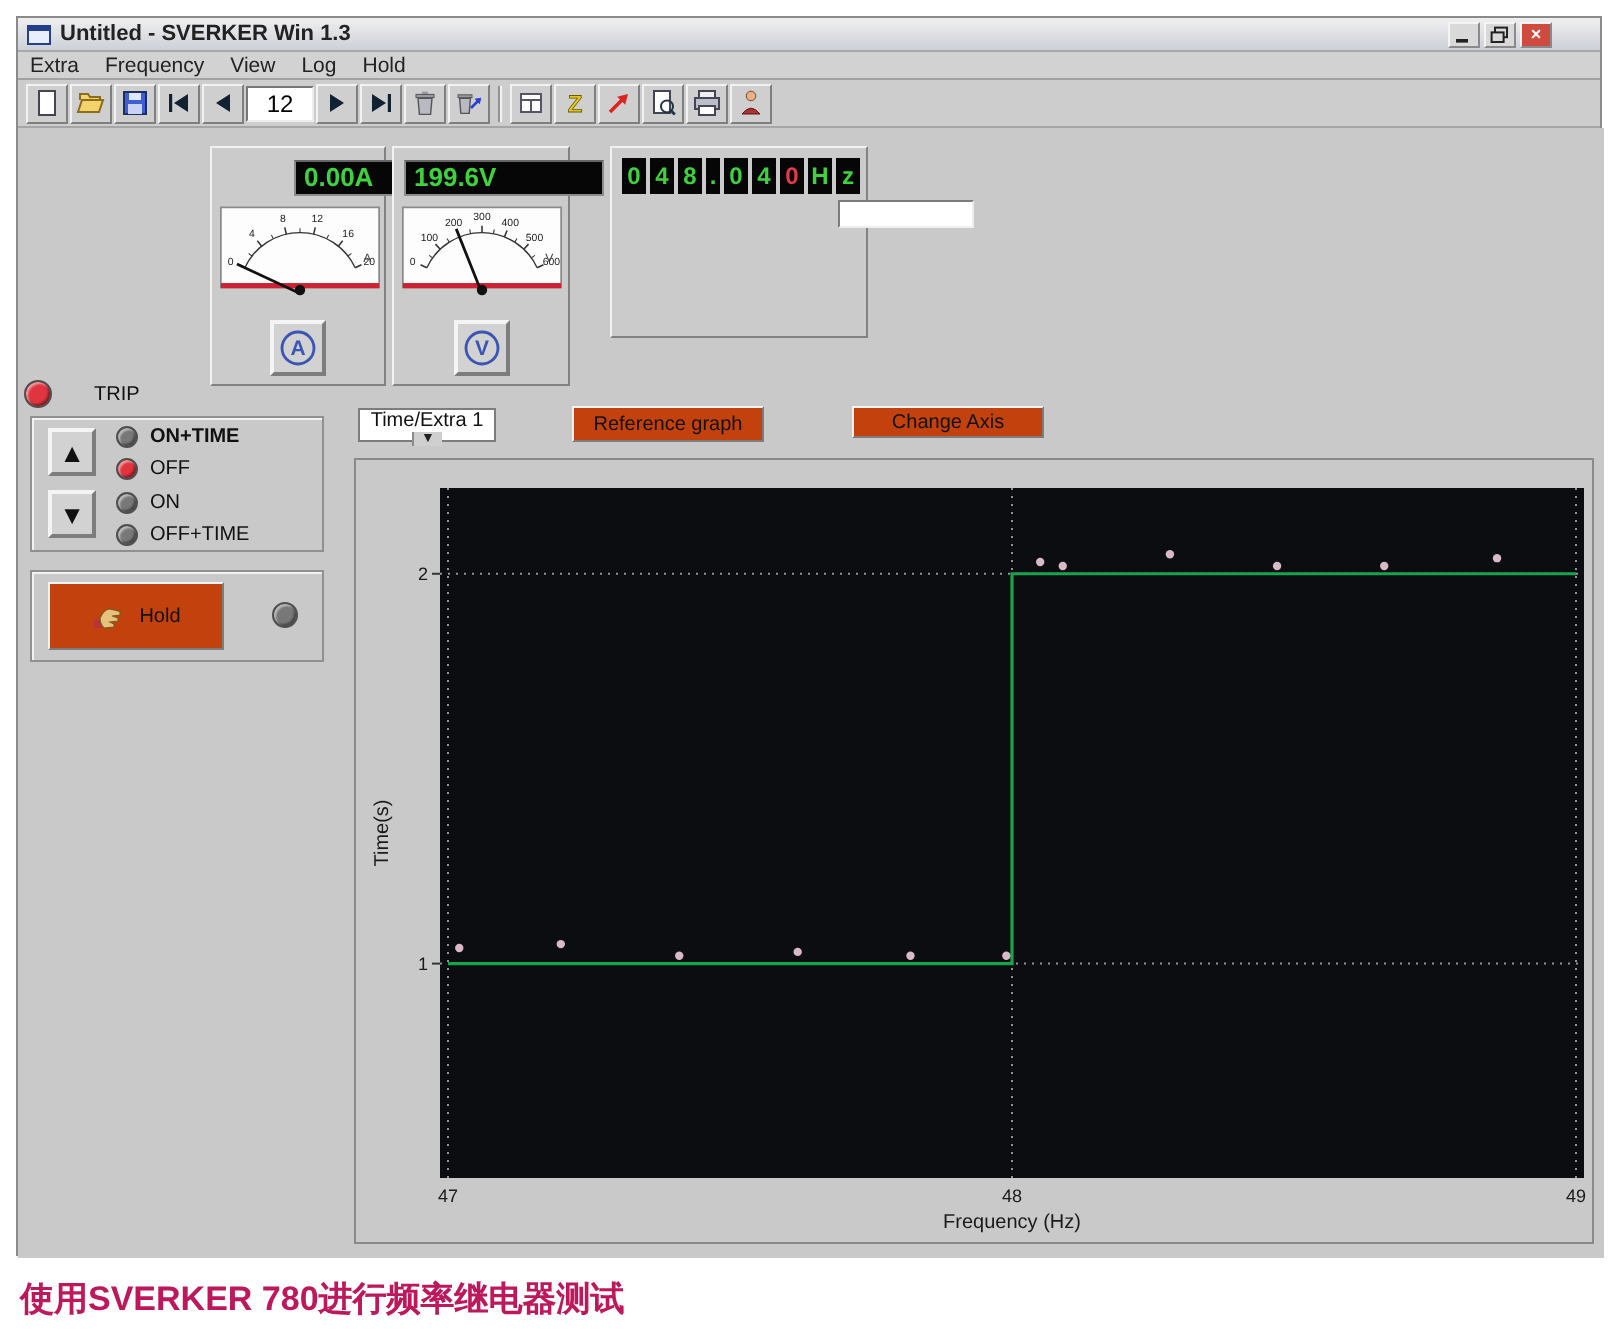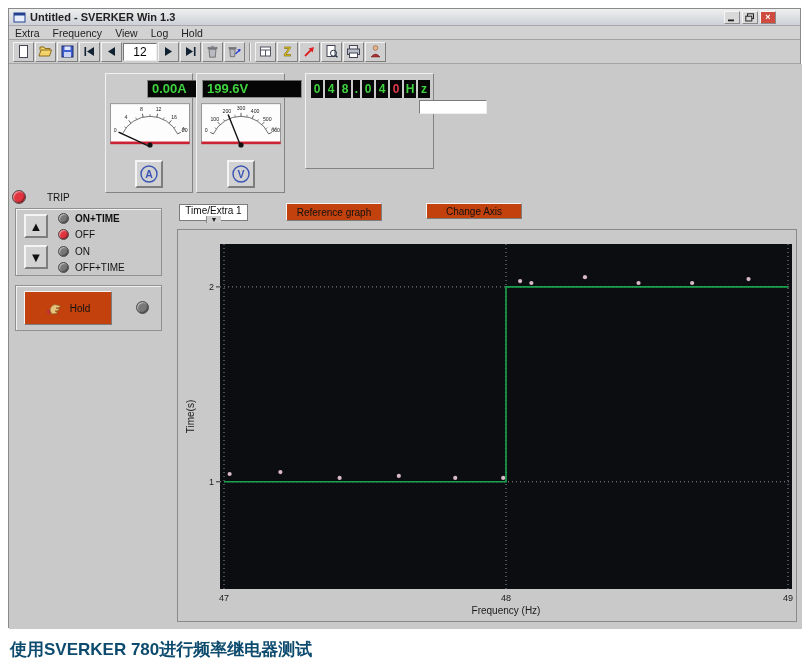--- a/index.html
+++ b/index.html
@@ -61,21 +61,21 @@
   .combo{position:absolute;height:17px;background:#fff;border:1px solid #7c7c7c;
          display:flex;align-items:center;font-size:10px;}
   .combo .txt{flex:1;padding:0 4px;}
   .combo .drop{width:15px;height:100%;background:#cfcfcf;border-left:1px solid #8c8c8c;
                display:flex;align-items:center;justify-content:center;font-size:7px;color:#222;}
 
   .pushbtn{position:absolute;background:#c2410c;border:1px solid;
            border-color:#f4f4f4 #7d7d7d #7d7d7d #f4f4f4;font-size:10px;
            display:flex;align-items:center;justify-content:center;}
 
-  .caption{position:absolute;left:10px;top:638px;font-size:17px;font-weight:bold;color:#0c4a6e;}
+  .caption{position:absolute;left:10px;top:638px;font-size:17px;font-weight:bold;color:#be185d;}
 </style>
 </head>
 <body>
 
 <div class="window">
 
   <div class="titlebar">
     <svg width="13" height="11">
       <rect x="1" y="1" width="11" height="9" fill="#e8eefc" stroke="#23408f"></rect>
       <rect x="1" y="1" width="11" height="2.5" fill="#23408f"></rect>

